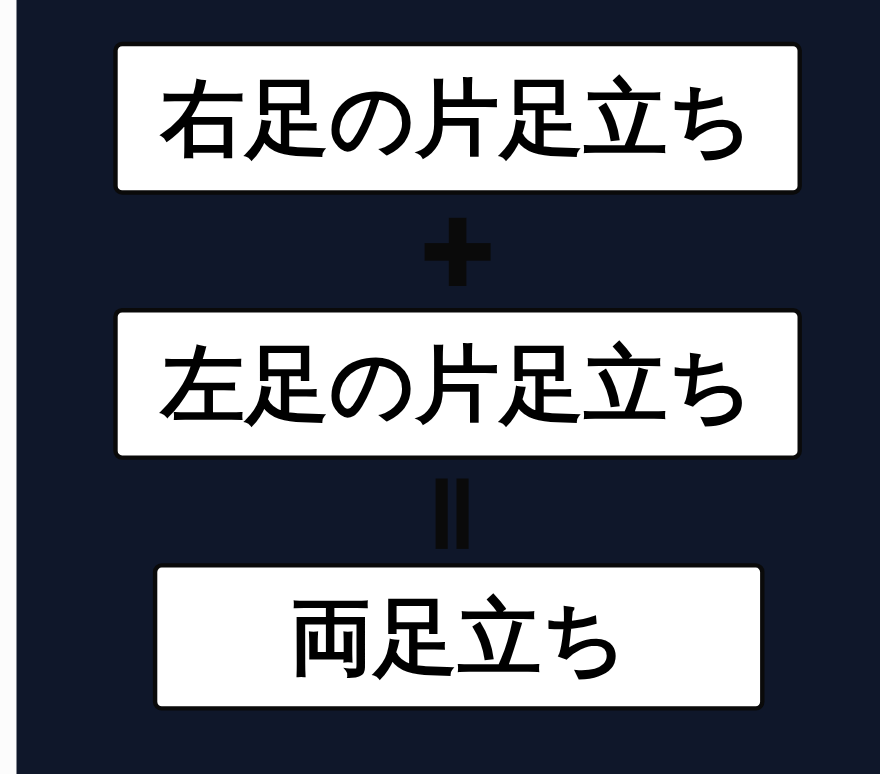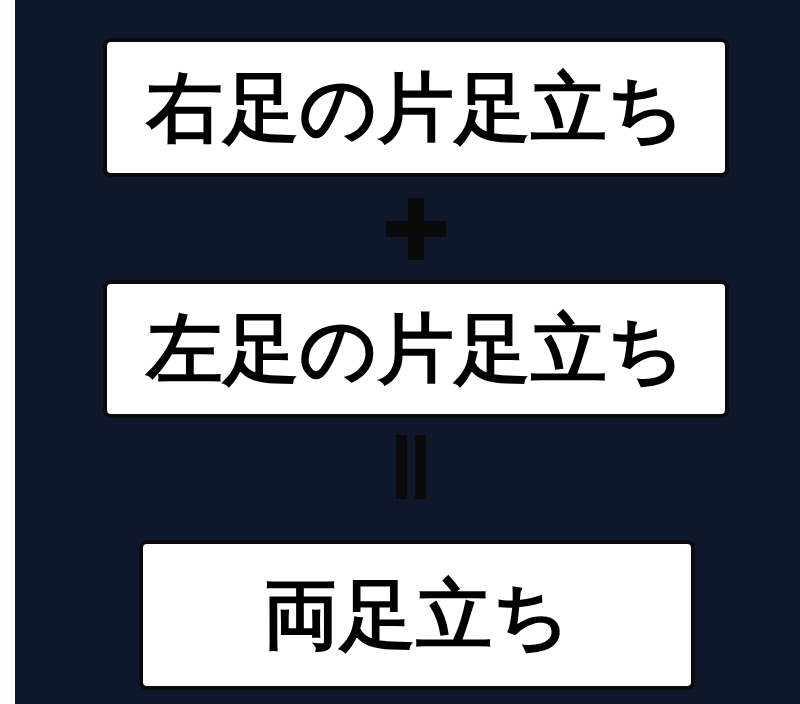--- a/index.html
+++ b/index.html
@@ -59,23 +59,23 @@
     top: 280px;
     width: 626px;
     height: 138px;
     text-align: center;
   }
   #box-left-leg .node-label { font-size: 76px; }
 
   
   #box-both-legs {
     left: 124px;
-    top: 540px;
+    top: 512px;
     width: 556px;
-    height: 150px;
+    height: 134px;
   }
   #box-both-legs .node-label { font-size: 76px; }
 
   
   #operator-plus {
     position: absolute;
     left: 371px;
     top: 198px;
     width: 60px;
     height: 62px;

